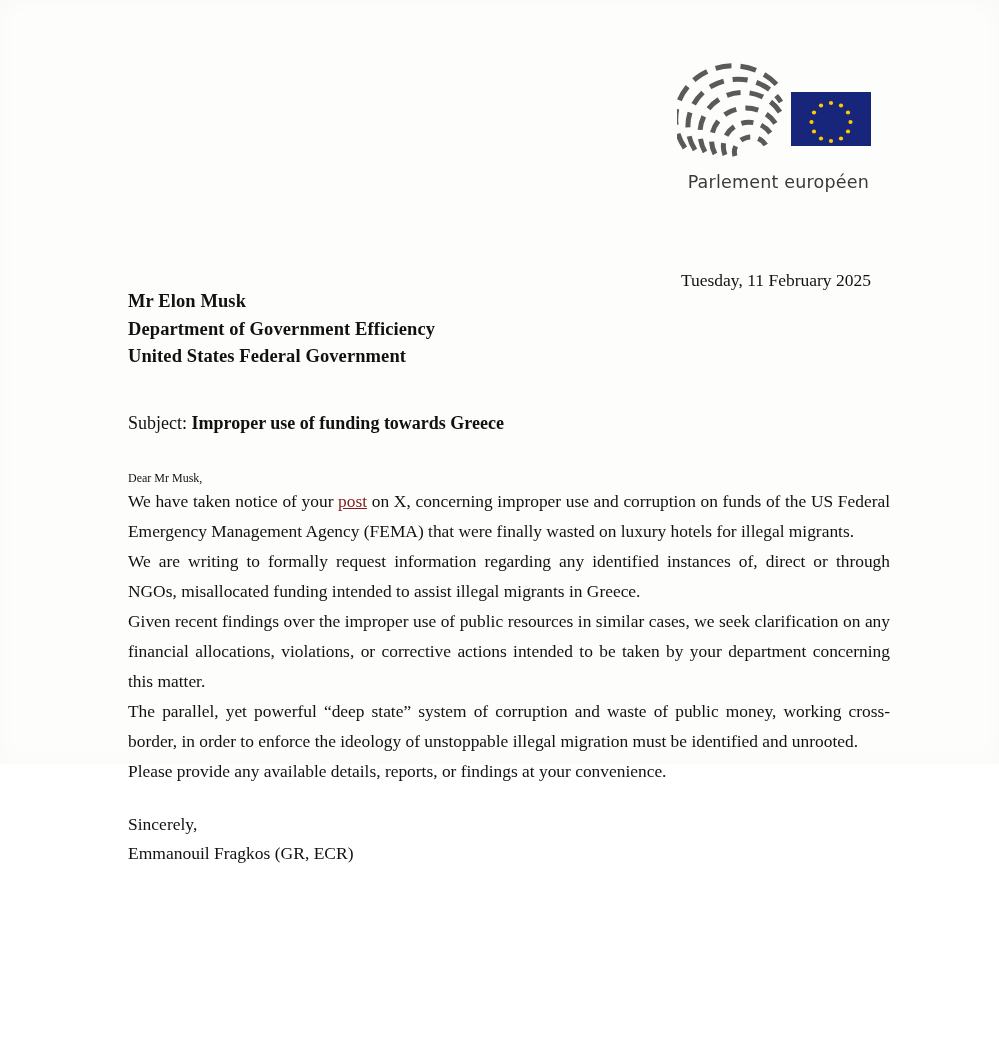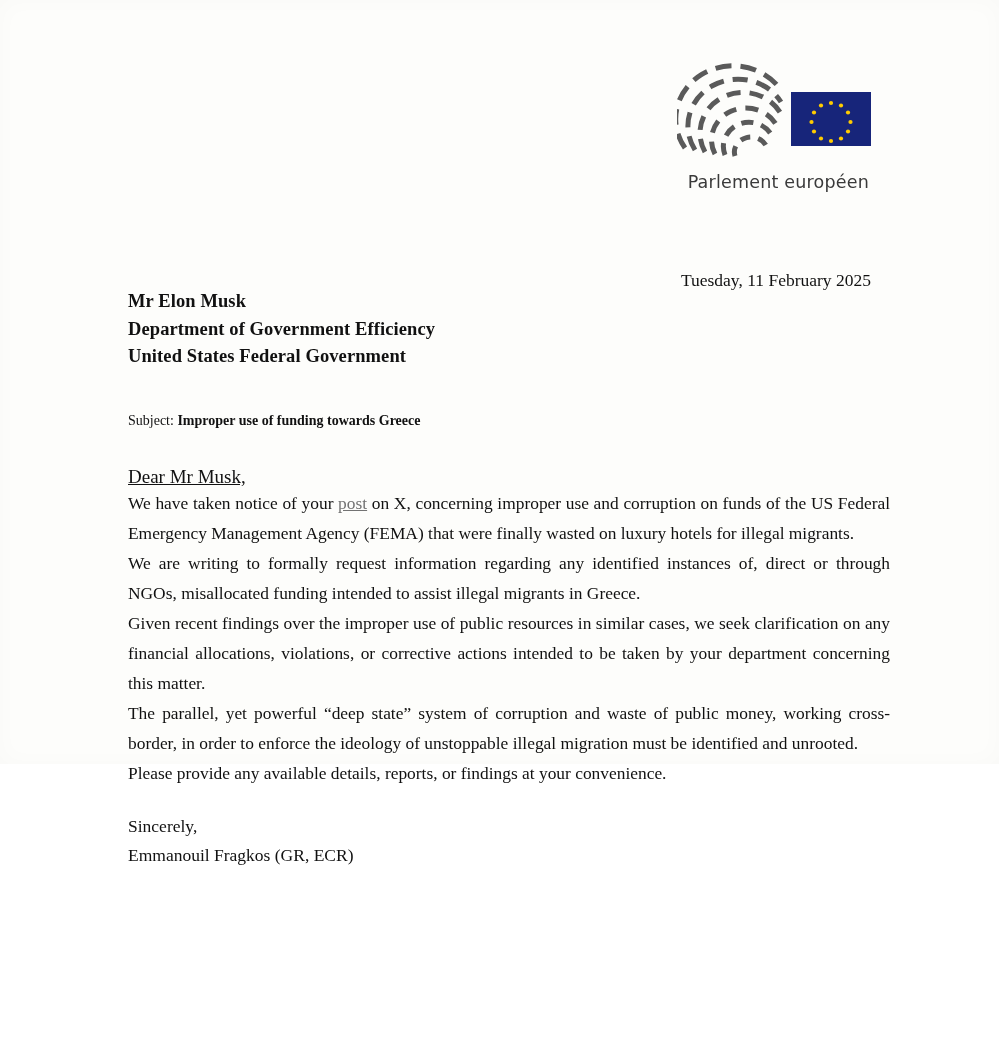--- a/index.html
+++ b/index.html
@@ -84,44 +84,43 @@
     font-weight: bold;
     font-size: 18.5px;
     line-height: 27.5px;
     margin: 0;
     letter-spacing: 0.1px;
   }
   .addressee div { white-space: nowrap; }
 
   .subject {
     margin-top: 42px;
-    font-size: 14px;
+    font-size: 18px;
   }
   .subject .label { font-weight: normal; }
   .subject .value { font-weight: bold; }
 
   .salutation {
     margin-top: 37px;
-    font-size: 19px;
-    text-decoration: underline;
+    font-size: 12px;
   }
 
   p.para {
     margin: 0;
     font-size: 17.4px;
     line-height: 30px;
     text-align: justify;
     text-justify: inter-word;
   }
   .gap-lg { margin-top: 32px; }
   .gap-md { margin-top: 30px; }
   .gap-sm { margin-top: 0px; }
 
   a.inline-link {
-    color: #737373;
+    color: #7f1d1d;
   }
 
   .sign-off {
     margin-top: 24px;
     font-size: 17.5px;
     line-height: 29px;
   }
   .sign-off div { white-space: nowrap; }
 
   

